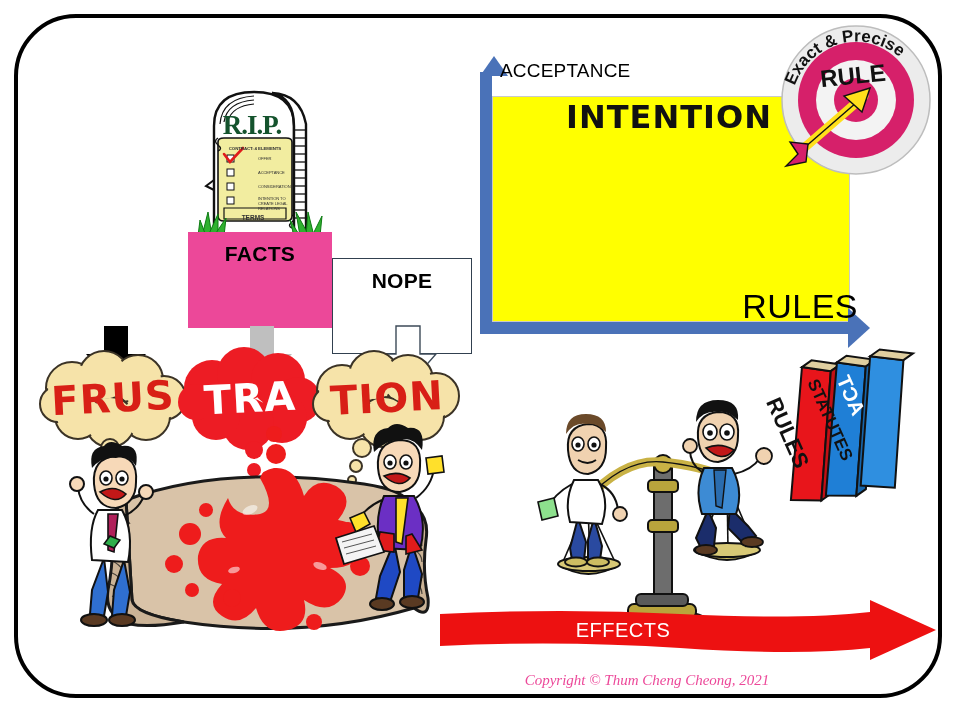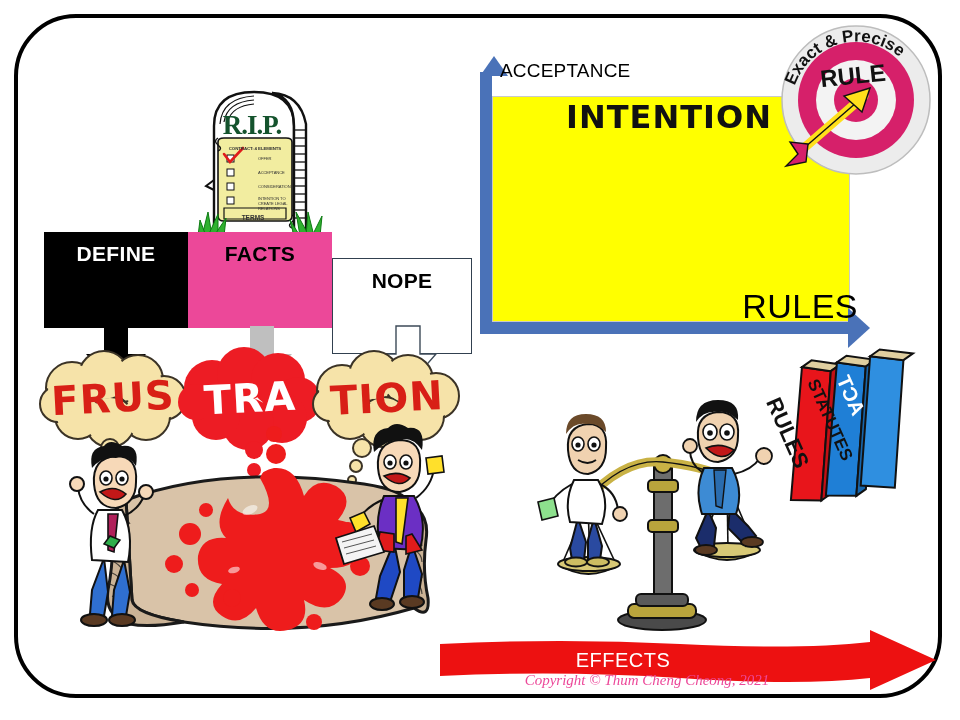--- a/index.html
+++ b/index.html
@@ -104,21 +104,21 @@
     font-family:"DejaVu Sans",sans-serif;
     font-weight:bold;font-size:32px;color:#111;
     letter-spacing:1px;
   }
   .time-label{
     position:absolute;right:14px;bottom:8px;
     font-size:34px;color:#000;letter-spacing:.5px;
   }
 
   
-  .effects{position:absolute;left:408px;top:636px;width:496px;height:48px;padding-left:32px;}
+  .effects{position:absolute;left:408px;top:606px;width:496px;height:48px;padding-left:32px;}
   .effects-text{
     position:absolute;left:0;top:0;width:430px;height:48px;
     display:flex;align-items:center;justify-content:center;
     color:#fff;font-size:20px;letter-spacing:.5px;
   }
 
   
   .copyright{
     position:absolute;left:482px;top:672px;width:330px;
     text-align:center;
@@ -263,23 +263,20 @@
     <div class="tomb-rip">R.I.P.</div>
     <div class="scroll-title">CONTRACT: 4 ELEMENTS</div>
     <div class="scroll-item" style="left:62px;top:72px;width:44px;">OFFER</div>
     <div class="scroll-item" style="left:62px;top:86px;width:44px;">ACCEPTANCE</div>
     <div class="scroll-item" style="left:62px;top:100px;width:46px;">CONSIDERATION</div>
     <div class="scroll-item" style="left:62px;top:112px;width:36px;line-height:1.25;">INTENTION TO CREATE LEGAL RELATIONS</div>
     <div class="scroll-terms">TERMS</div>
   </div>
 
   <div class="bandrow">
-    <div class="band band-define">
-      <span>DEFINE</span>
-    </div>
     <div class="band band-facts">
       <span>FACTS</span>
     </div>
     <div class="band band-nope">
       <span>NOPE</span>
     </div>
   </div>
 
   <div class="downarrow" id="arrow-black">
     <div class="stem"></div>

